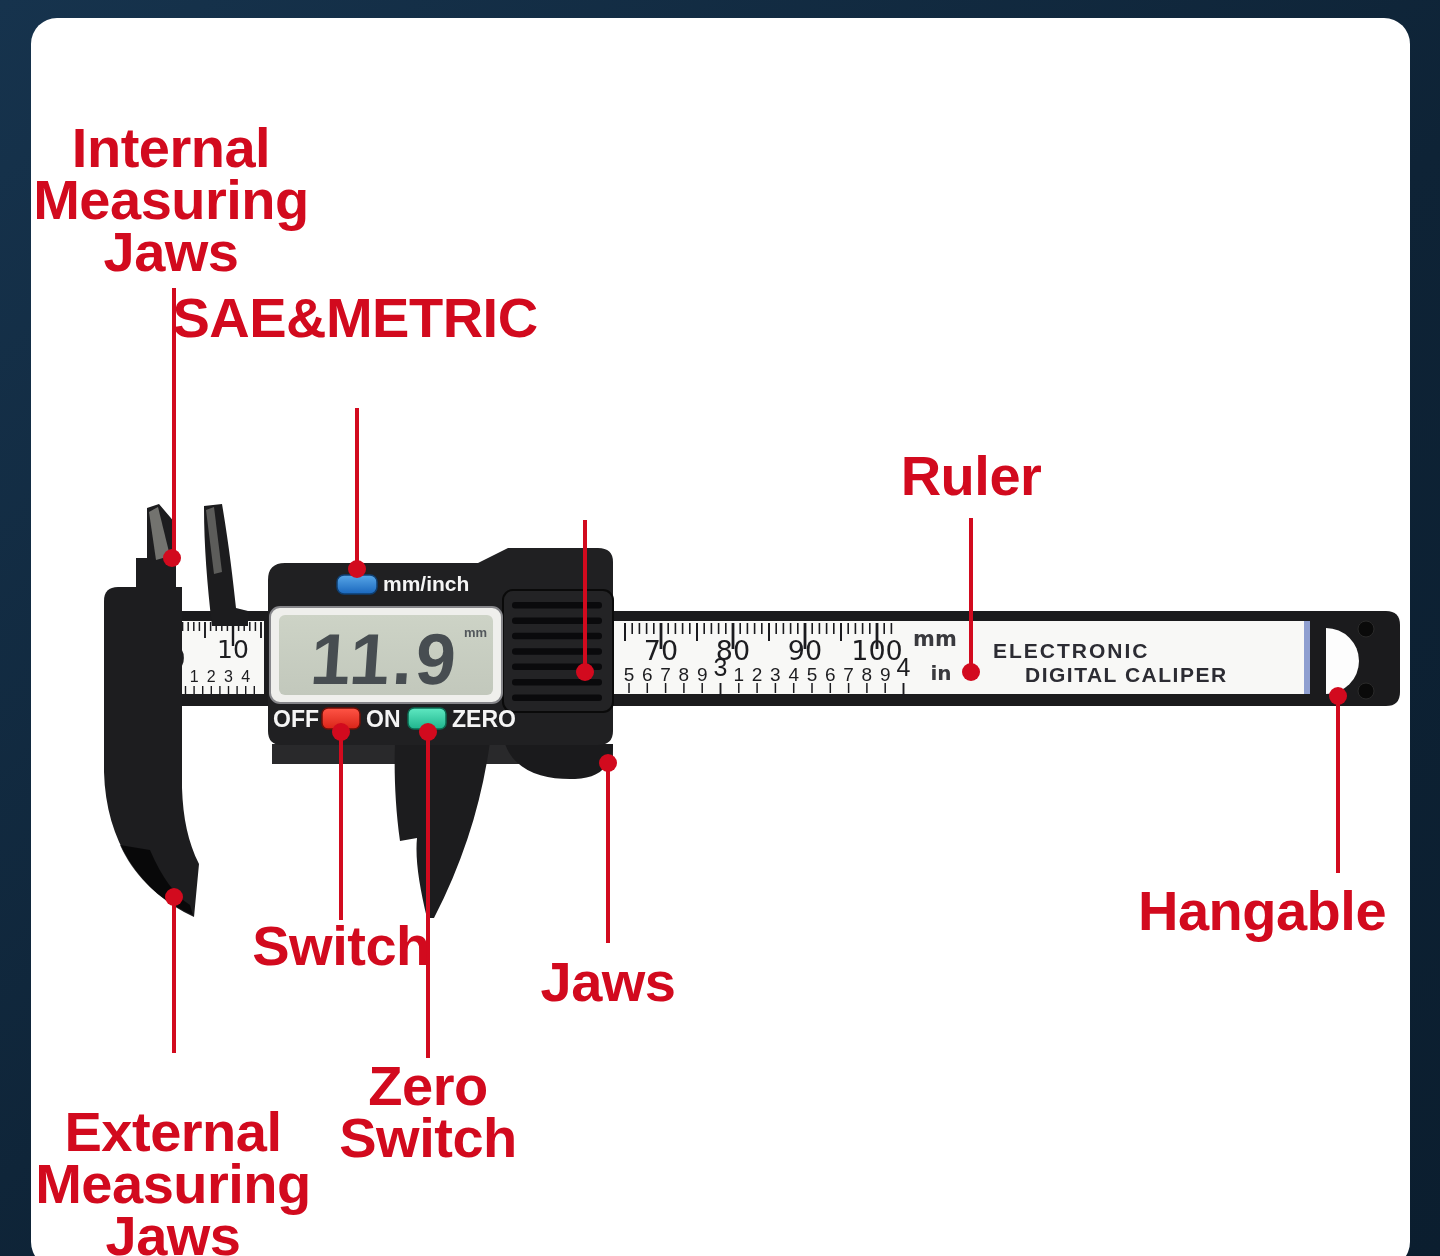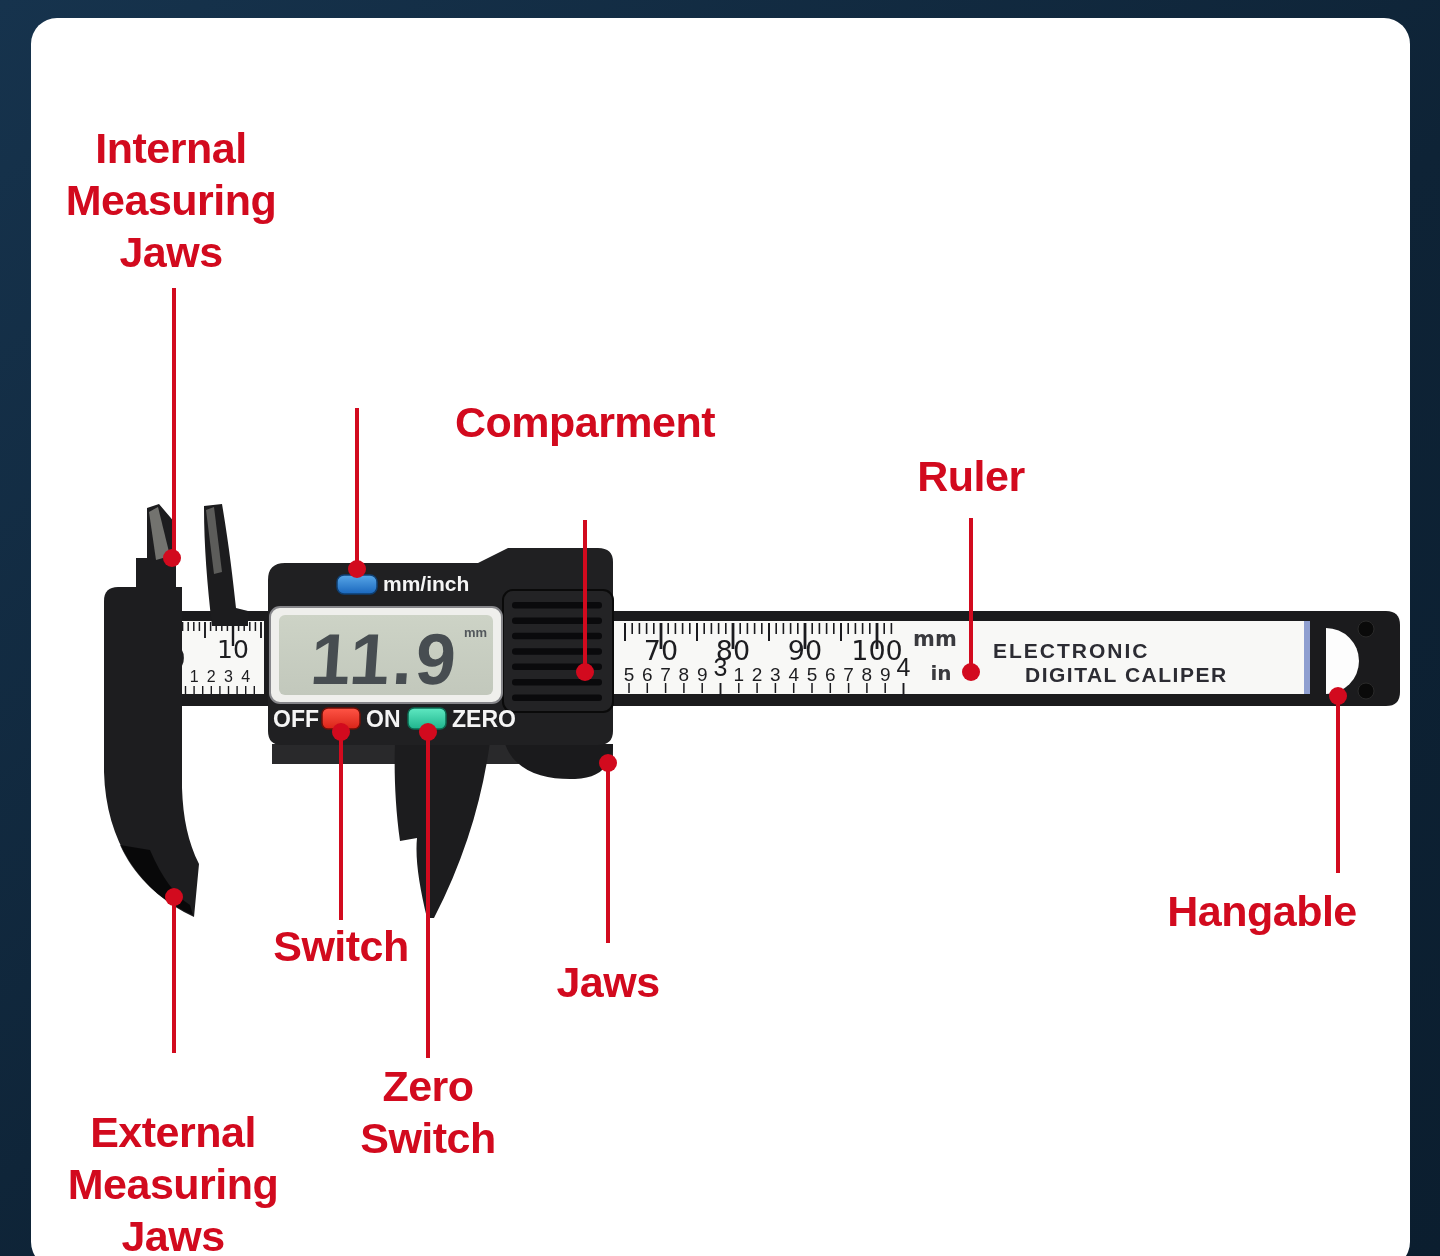--- a/index.html
+++ b/index.html
@@ -3,21 +3,21 @@
 <meta charset="utf-8">
 <style>
   html,body{margin:0;padding:0;background:#0c1f30;}
   .canvas{position:relative;width:1440px;height:1256px;overflow:hidden;
           background:linear-gradient(140deg,#16334d 0%,#0e2336 55%,#0b1e2f 100%);
           font-family:"Liberation Sans",sans-serif;}
   .card{position:absolute;left:31px;top:18px;width:1379px;height:1250px;
         background:#ffffff;border-radius:26px;}
   svg.caliper{position:absolute;left:0;top:0;}
   .label{position:absolute;transform:translateX(-50%);text-align:center;
-         color:#d20a1e;font-weight:bold;font-size:43px;line-height:52px;
+         color:#d20a1e;font-weight:bold;font-size:56px;line-height:52px;
          letter-spacing:-0.5px;white-space:nowrap;}
   .ann-line{position:absolute;width:4px;background:#d20a1e;}
   .ann-dot{position:absolute;width:18px;height:18px;border-radius:50%;background:#d20a1e;}
   text{font-family:"Liberation Sans",sans-serif;}
   .ruler-num{font-family:"DejaVu Sans",sans-serif;fill:#1d1d20;}
   .unit-lbl{font-family:"DejaVu Sans",sans-serif;font-weight:bold;fill:#3a3a3e;}
   .brand{font-weight:bold;fill:#2c2c33;}
   .btn-lbl{fill:#f5f5f5;font-weight:600;}
 </style>
 </head>
@@ -251,23 +251,23 @@
 
   <div class="ann-line" style="left:172px;top:897px;height:156px"></div>
   <div class="ann-dot" style="left:165px;top:888px"></div>
 
   <div class="label" style="left:171px;top:122px">
     <div>Internal</div>
     <div>Measuring</div>
     <div>Jaws</div>
   </div>
   <div class="label" style="left:355px;top:292px">
+    <div>SAE&amp;METRIC</div>
   </div>
   <div class="label" style="left:585px;top:396px">
-    <div>Comparment</div>
   </div>
   <div class="label" style="left:971px;top:450px">
     <div>Ruler</div>
   </div>
   <div class="label" style="left:1262px;top:885px">
     <div>Hangable</div>
   </div>
   <div class="label" style="left:341px;top:920px">
     <div>Switch</div>
   </div>

